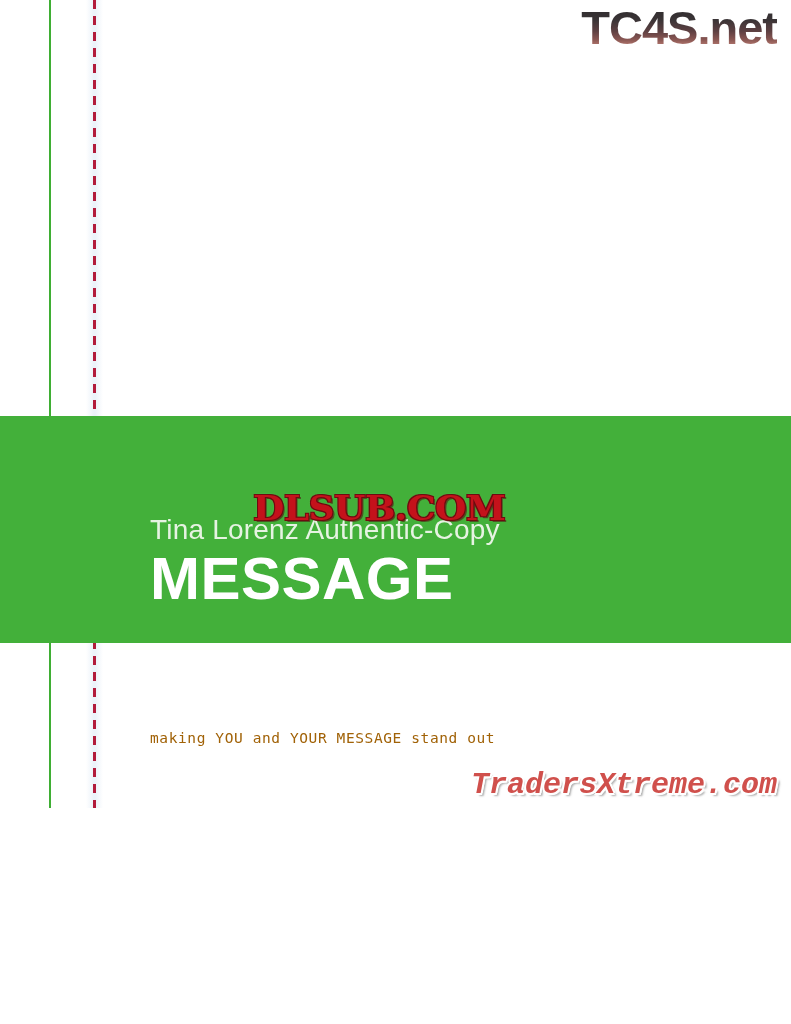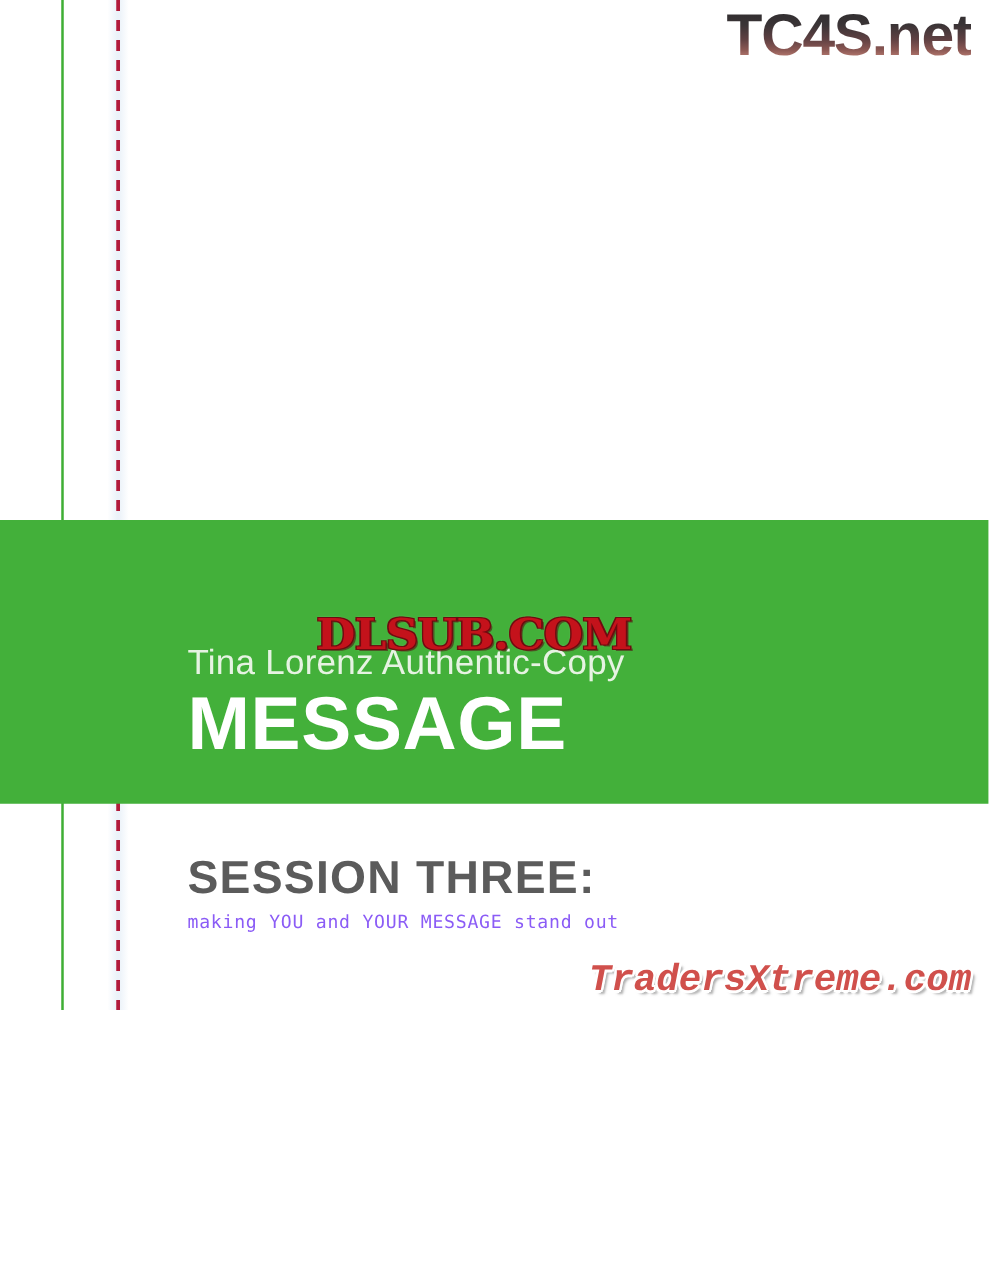--- a/index.html
+++ b/index.html
@@ -148,21 +148,21 @@
     letter-spacing: 1px;
     white-space: nowrap;
   }
 
   .session-subtitle {
     position: absolute;
     left: 150px;
     top: 730px;
     font-family: "DejaVu Sans Mono", monospace;
     font-size: 14.5px;
-    color: #8b5cf6;
+    color: #a16207;
     letter-spacing: 0.6px;
     white-space: nowrap;
   }
 
   
   .brand-bottom {
     position: absolute;
     right: 14px;
     bottom: 6px;
     font-family: Liberation Mono, monospace;
@@ -196,19 +196,18 @@
   <div class="brand-top">TC4S.net</div>
 
   <div class="banner"></div>
 
   <div class="banner-byline">Tina Lorenz  Authentic-Copy</div>
 
   <div class="watermark">DLSUB.COM</div>
 
   <div class="banner-title">MESSAGE</div>
 
-  <div class="session-title">SESSION THREE:</div>
 
   <div class="session-subtitle">making YOU and YOUR MESSAGE stand out</div>
 
   <div class="brand-bottom">TradersXtreme.com</div>
 
 </div>
 
 </body></html>

